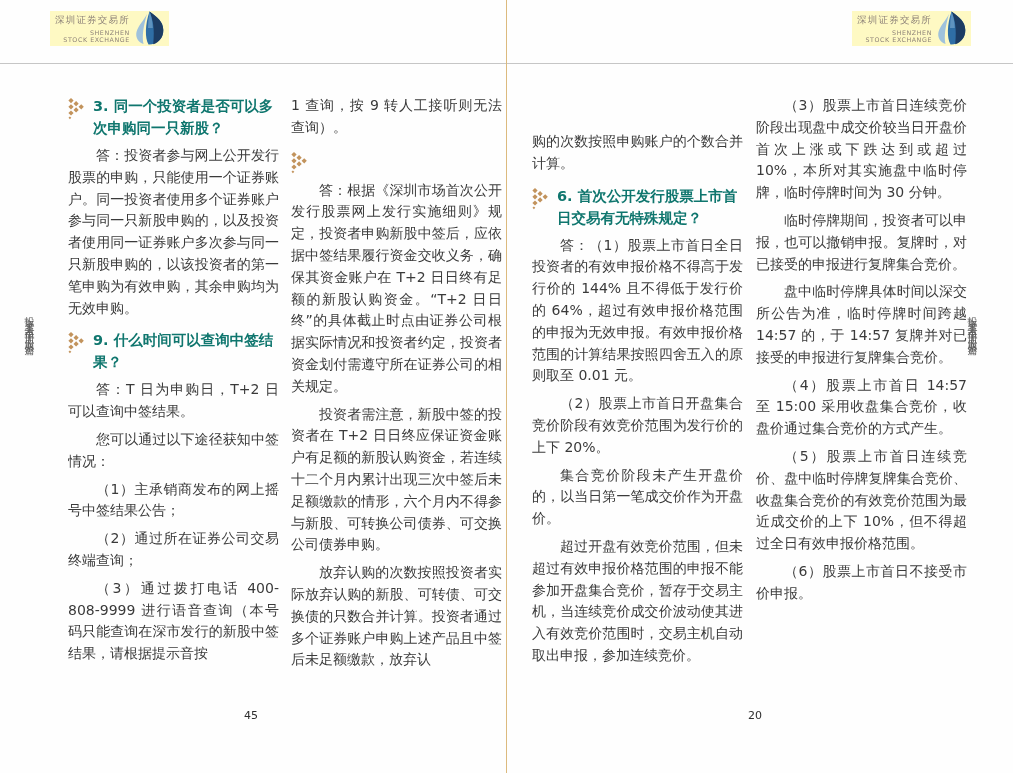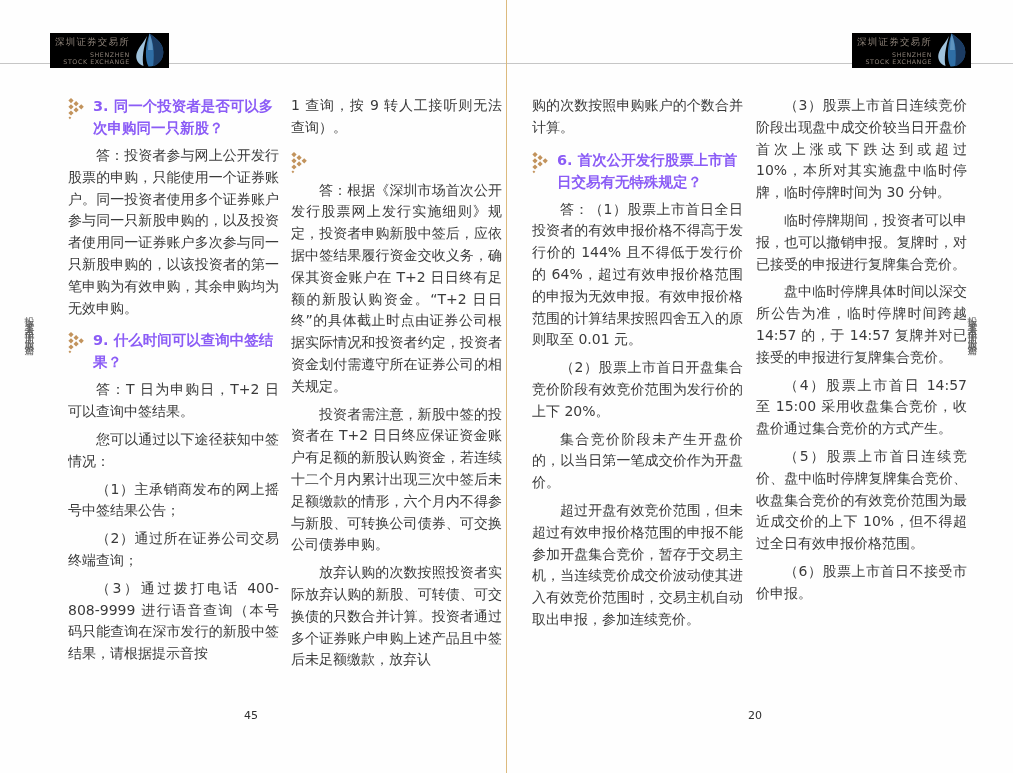--- a/index.html
+++ b/index.html
@@ -8,39 +8,39 @@
     font-family:"DejaVu Sans","Liberation Sans",sans-serif;
     -webkit-font-smoothing:antialiased;
   }
   .spread{position:absolute;inset:0;background:#fefefe;overflow:hidden;}
 
   
   .header-rule{position:absolute;top:63px;left:0;width:1013px;height:1px;background:#c6c6c6;}
   .page-divider{position:absolute;top:0;left:506px;width:1px;height:773px;background:#dcba7e;}
 
   
-  .logo{position:absolute;top:33px;display:flex;align-items:flex-end;background:#000000;padding:0 5px 1px 5px;z-index:3;}
+  .logo{position:absolute;top:11px;display:flex;align-items:flex-end;background:#fef9c3;padding:0 5px 1px 5px;z-index:3;}
   .logo-left{left:50px;}
   .logo-right{right:42px;}
   .logo-text{display:flex;flex-direction:column;align-items:flex-end;margin-right:4px;padding-bottom:2px;}
   .logo-cn{font-size:9.5px;color:#8d8278;letter-spacing:1.2px;white-space:nowrap;}
   .logo-en1{font-size:6.3px;color:#8d8278;letter-spacing:.6px;margin-top:2px;}
   .logo-en2{font-size:6.3px;color:#8d8278;letter-spacing:.6px;}
   .logo-mark{display:block;}
 
   
   .col{
     position:absolute;top:95px;width:211px;height:612px;overflow:hidden;
     font-size:14px;line-height:21.8px;color:#3a3a3a;text-align:justify;
   }
-  .col-1{left:68px;} .col-2{left:291px;} .col-3{left:532px;} .col-4{left:756px;}
+  .col-1{left:68px;} .col-2{left:291px;} .col-3{left:532px;margin-top:36px;} .col-4{left:756px;}
 
   .para{margin:0 0 6px 0;text-indent:2em;}
   .para.cont{text-indent:0;}
-  .heading{display:flex;align-items:flex-start;margin:10px 0 6px 0;color:#8b5cf6;font-weight:bold;
+  .heading{display:flex;align-items:flex-start;margin:10px 0 6px 0;color:#0f766e;font-weight:bold;
            font-size:14.5px;line-height:22px;text-align:left;}
   .heading:first-child{margin-top:0;}
   .heading .bullet{flex:0 0 18px;margin-right:7px;margin-top:2px;}
   .heading .htext{flex:1;}
 
   
   .margin-title{
     position:absolute;top:308px;writing-mode:vertical-rl;
     font-size:10px;color:#5a5a5a;letter-spacing:3px;line-height:14px;
   }

